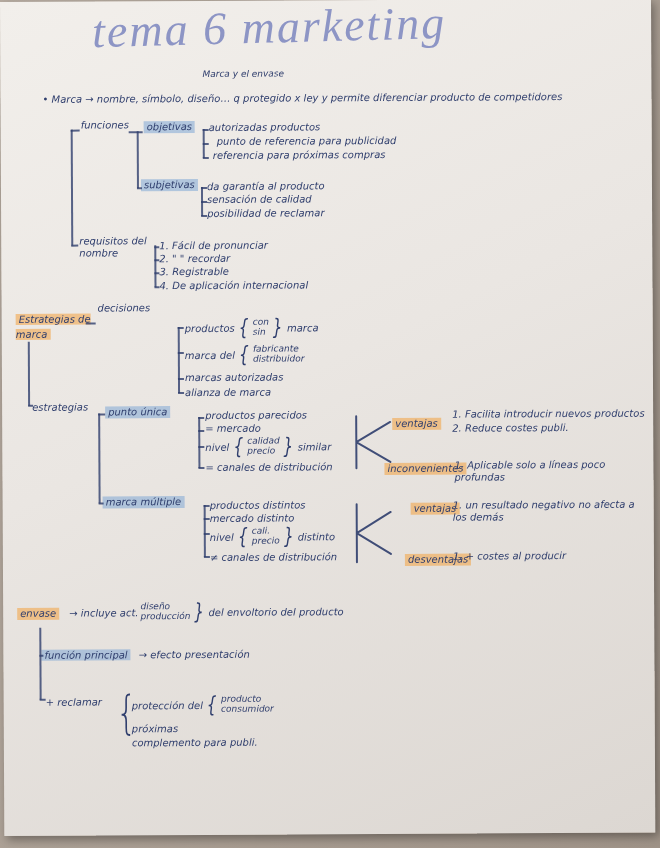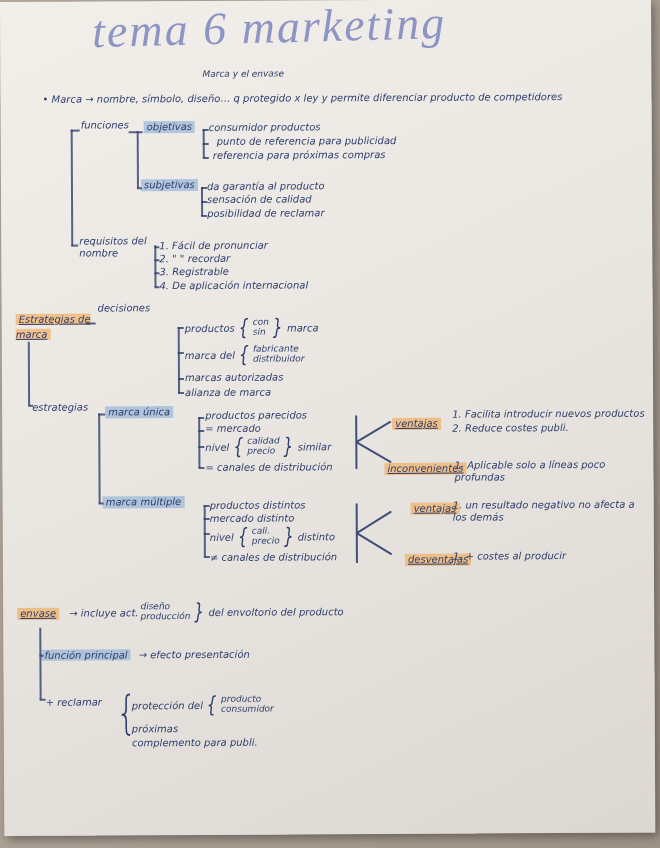--- a/index.html
+++ b/index.html
@@ -13,21 +13,21 @@
   .stage{position:relative;width:660px;height:848px;background:linear-gradient(120deg,#b7aca1,#9e9287);}
   .paper{position:absolute;left:0px;top:2px;width:651px;height:834px;
     background:linear-gradient(155deg,#f2efeb 0%,#eae6e2 45%,#dcd7d2 100%);
     box-shadow:3px 4px 10px rgba(0,0,0,.35);transform:rotate(-.3deg);transform-origin:top left;}
   .title{position:absolute;left:92px;top:4px;font:italic 46px/1 "Liberation Serif",serif;
     letter-spacing:2px;color:var(--title);transform:rotate(-1.2deg);white-space:nowrap;}
   .t{position:absolute;font:italic 10px/1.2 "DejaVu Sans",sans-serif;color:var(--ink);white-space:nowrap;}
   .small{font-size:9px;}
   .wrap{white-space:normal;}
   .hl-blue{background:var(--hlb);padding:0 3px;}
-  .hl-orange{background:var(--hlo);padding:0 3px;text-decoration:underline;}
+  .hl-orange{background:var(--hlo);padding:0 3px;}
   .line{position:absolute;background:rgba(47,62,109,.8);}
   .v{width:1.5px;} .h{height:1.5px;}
   .comp{position:absolute;display:flex;align-items:center;gap:2px;
     font:italic 10px/1.1 "DejaVu Sans",sans-serif;color:var(--ink);white-space:nowrap;}
   .stack{display:inline-flex;flex-direction:column;font-size:9px;line-height:1.1;}
   .brace{font-size:22px;font-weight:300;color:var(--ink);transform:scaleX(.7);line-height:1;}
   .brace.big{font-size:46px;}
   .brace-open::before{content:"{";}
   .brace-close::before{content:"}";}
   svg.kbr{position:absolute;stroke:var(--ink);stroke-width:2;fill:none;stroke-linecap:round;opacity:.9;}
@@ -38,21 +38,21 @@
 <div class="stage">
   <div class="paper">
 
     <div class="title">tema 6 marketing</div>
     <div class="t small" style="left:202px;top:68px">Marca y el envase</div>
 
     <div class="t" style="left:42px;top:92px">• Marca → nombre, símbolo, diseño… q protegido x ley y permite diferenciar producto de competidores</div>
 
     <div class="t" style="left:80px;top:118px">funciones</div>
     <div class="t hl-blue" style="left:143px;top:120px">objetivas</div>
-    <div class="t" style="left:208px;top:121px">consumidor productos</div>
+    <div class="t" style="left:208px;top:121px">autorizadas productos</div>
     <div class="t" style="left:216px;top:135px">punto de referencia para publicidad</div>
     <div class="t" style="left:212px;top:149px">referencia para próximas compras</div>
     <div class="t hl-blue" style="left:140px;top:178px">subjetivas</div>
     <div class="t" style="left:206px;top:180px">da garantía al producto</div>
     <div class="t" style="left:206px;top:193px">sensación de calidad</div>
     <div class="t" style="left:206px;top:207px">posibilidad de reclamar</div>
 
     <div class="t wrap" style="left:78px;top:234px;width:72px">requisitos del nombre</div>
     <div class="t" style="left:158px;top:239px">1. Fácil de pronunciar</div>
     <div class="t" style="left:158px;top:252px">2. "  " recordar</div>
@@ -80,21 +80,21 @@
       </span>
       <span class="brace brace-close"></span>
       <span>marca</span>
     </div>
 
     <div class="t" style="left:183px;top:371px">marcas autorizadas</div>
     <div class="t" style="left:183px;top:386px">alianza de marca</div>
 
     <div class="t" style="left:30px;top:400px">estrategias</div>
 
-    <div class="t hl-blue" style="left:103px;top:405px">marca única</div>
+    <div class="t hl-blue" style="left:103px;top:405px">punto única</div>
     <div class="t" style="left:203px;top:409px">productos parecidos</div>
     <div class="t" style="left:203px;top:422px">= mercado</div>
     <div class="comp" style="left:203px;top:435px">
       <span>nivel</span>
       <span class="brace brace-open"></span>
       <span class="stack">
         <span>calidad</span>
         <span>precio</span>
       </span>
       <span class="brace brace-close"></span>

